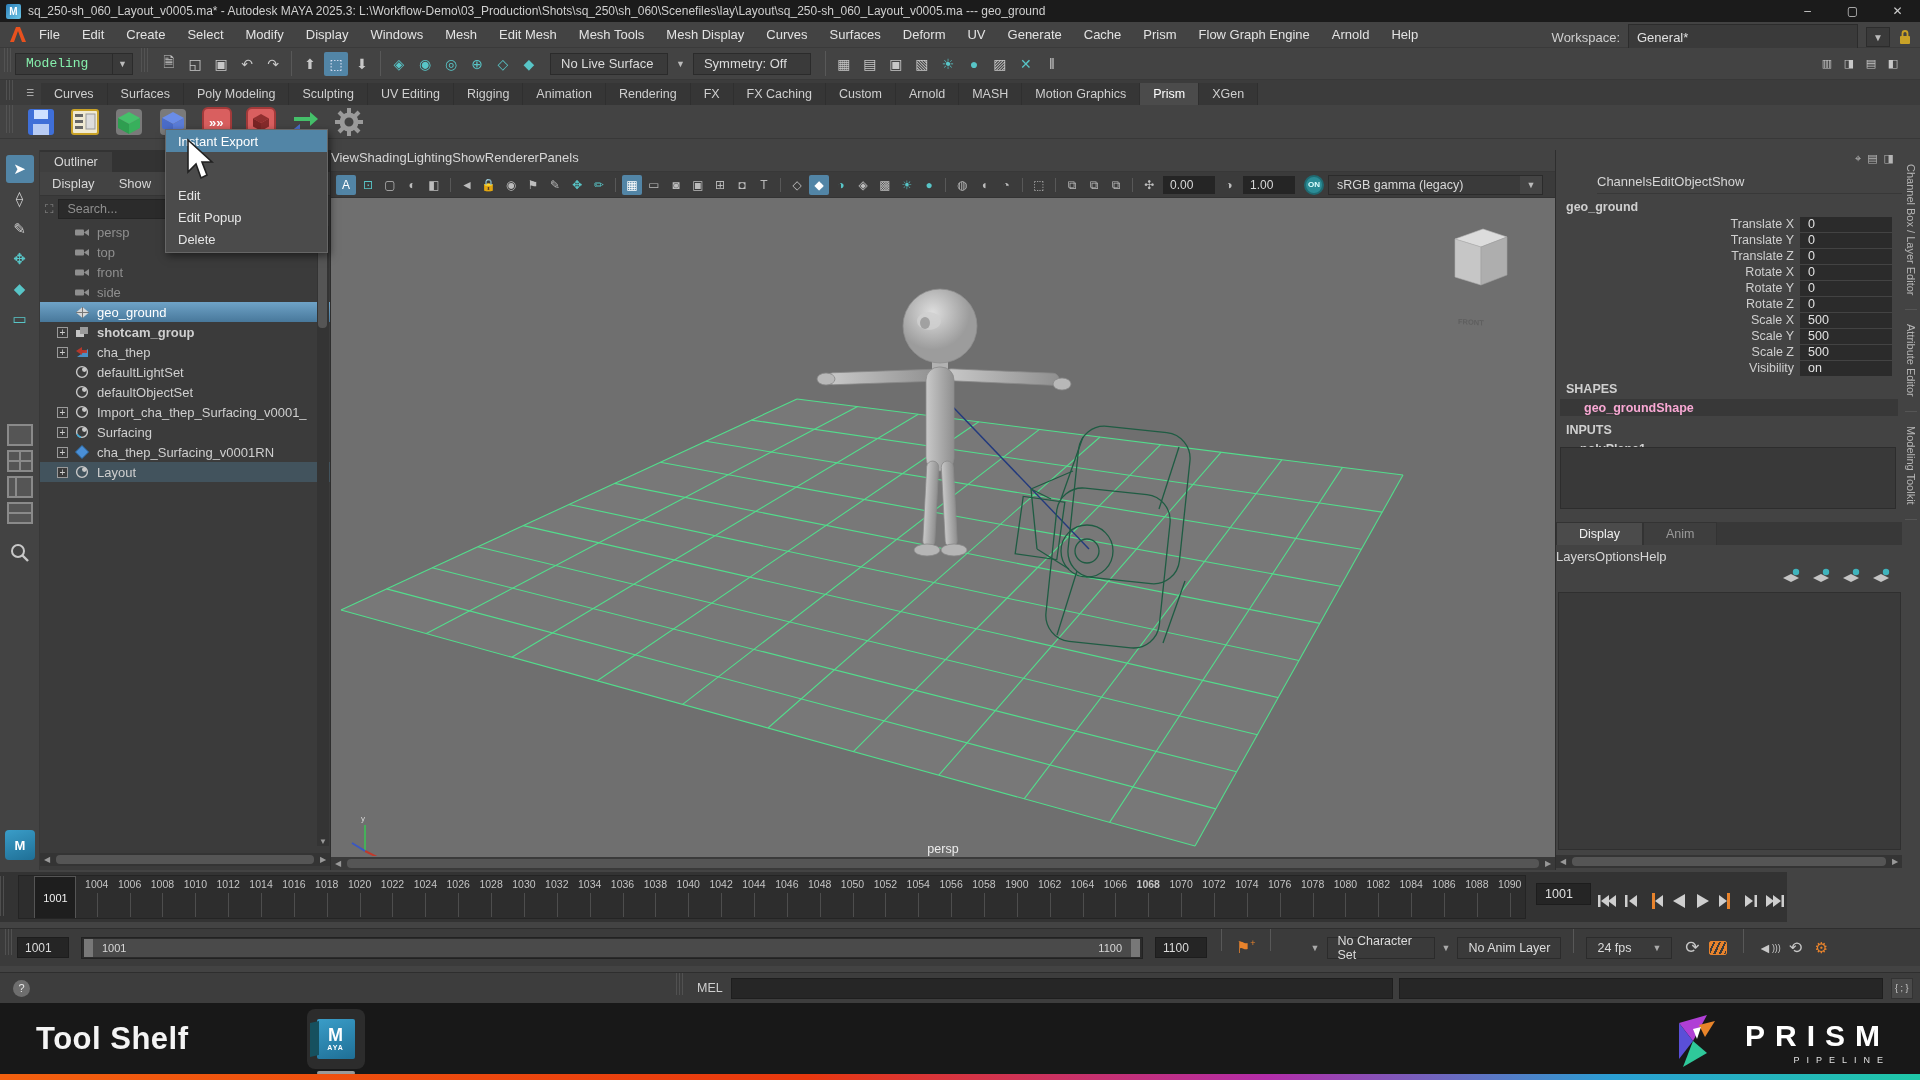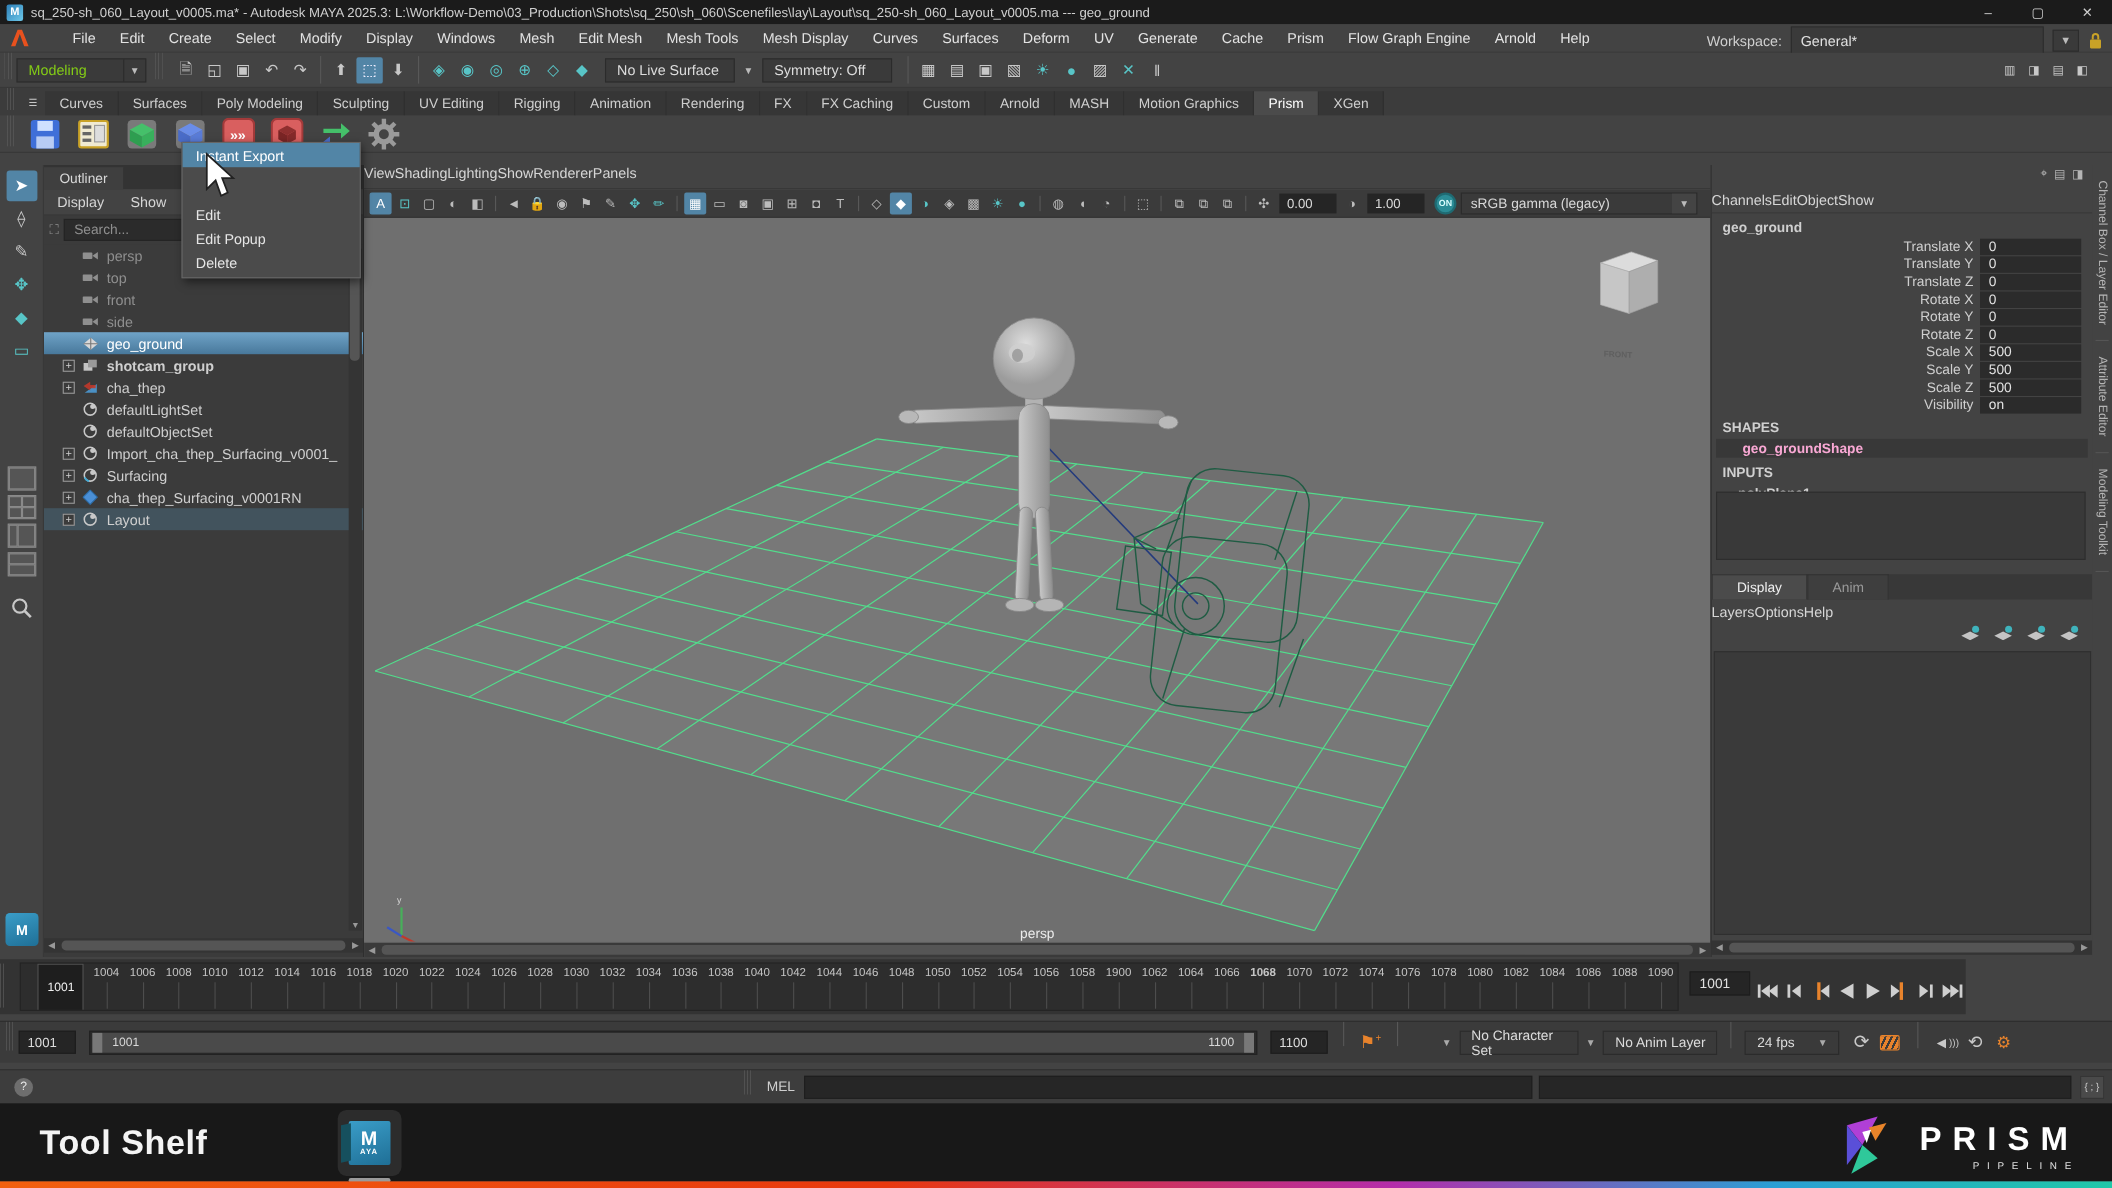--- a/index.html
+++ b/index.html
@@ -14,32 +14,32 @@
 
   
   #titlebar { left:0; top:0; width:1920px; height:22px; background:#1b1b1b; display:flex; align-items:center; }
   #titlebar .maya-badge { width:15px; height:15px; margin:0 7px 0 6px; background:linear-gradient(135deg,#2d7fb8,#6cc7e8); border-radius:2px;
       color:#fff; font-size:10px; font-weight:bold; display:flex; align-items:center; justify-content:center; }
   #titlebar .title { color:#cfcfcf; font-size:12px; white-space:nowrap; }
   .wbtn { width:45px; height:22px; display:flex; align-items:center; justify-content:center; color:#cfcfcf; font-size:12px; }
   #win-controls { position:absolute; right:0; top:0; display:flex; }
 
   
-  #menubar { left:0; top:22px; width:1920px; height:26px; background:#434343; border-bottom:1px solid #3a3a3a; display:flex; align-items:center;gap:27px; }
+  #menubar { left:0; top:22px; width:1920px; height:26px; background:#434343; border-bottom:1px solid #3a3a3a; display:flex; align-items:center; }
   .menu-item { padding:0 11px; height:26px; display:flex; align-items:center; color:#e3e3e3; font-size:13px; }
   #maya-mark { width:20px; height:18px; margin-left:8px; }
   #workspace { position:absolute; right:8px; top:24px; display:flex; align-items:center; gap:8px; }
   #workspace .lbl { color:#cfcfcf; }
   #workspace .val { width:230px; height:20px; background:#3a3a3a; border:1px solid #2c2c2c; display:flex; align-items:center; padding:12px 8px; color:#e0e0e0; }
   #workspace .dd { width:24px; height:20px; background:#3a3a3a; border:1px solid #2c2c2c; display:flex; align-items:center; justify-content:center; color:#bbb; font-size:10px; }
 
   
   #statusline { left:0; top:48px; width:1920px; height:32px; background:#434343; border-bottom:1px solid #383838; display:flex; align-items:center; }
   .sl-drop { height:22px; background:#3a3a3a; border:1px solid #2b2b2b; display:flex; align-items:center; }
-  .sl-drop .txt { padding:0 10px; color:#84cc16; }
+  .sl-drop .txt { padding:0 10px; color:#86efac;font-family:Liberation Mono, monospace; }
   .sl-drop .arr { width:20px; height:100%; border-left:1px solid #2b2b2b; display:flex; align-items:center; justify-content:center; font-size:9px; color:#bbb; }
   .ic { width:24px; height:24px; margin:0 1px; display:flex; align-items:center; justify-content:center; font-size:14px; color:#c8c8c8; border-radius:2px; }
   .ic.accent { color:#58c5c7; }
   .ic.active { background:#5285a6; color:#eef; }
   .ic.small { width:20px; font-size:11px; }
   .sl-field { height:22px; background:#3a3a3a; border:1px solid #2b2b2b; display:flex; align-items:center; padding:0 10px; color:#dcdcdc; }
 
   
   #shelf-tabs { left:0; top:80px; width:1920px; height:25px; background:#3c3c3c; display:flex; align-items:flex-end; }
   .shelf-tab { padding:4px 13px; font-size:12.5px; color:#cfcfcf; background:#363636; border-right:1px solid #2f2f2f; }
@@ -94,21 +94,21 @@
   #vp-colorspace { width:215px; height:20px; background:#3a3a3a; border:1px solid #2b2b2b; display:flex; align-items:center; justify-content:space-between; padding-left:8px; color:#d8d8d8; font-size:12.5px; margin-left:4px; }
   #vp-colorspace .arr { width:22px; height:18px; display:flex; align-items:center; justify-content:center; font-size:9px; color:#bbb; background:#444; }
   .on-badge { width:20px; height:20px; border-radius:50%; background:#2b8c96; color:#dff; font-size:8px; font-weight:bold; display:flex; align-items:center; justify-content:center; margin-left:6px; border:2px solid #1f6a72; }
   #scene { position:absolute; left:0; top:49px; width:1224px; height:657px; }
   #persp-label { position:absolute; left:0; bottom:14px; width:100%; text-align:center; color:#ececec; font-size:12.5px; }
   #vp-scroll { position:absolute; left:0; bottom:0; width:100%; height:13px; background:#3a3a3a; display:flex; align-items:center; }
 
   
   #rightpanel { left:1555px; top:150px; width:347px; height:720px; background:#434343; border-left:1px solid #2e2e2e; }
   #cb-topicons { height:20px; display:flex; justify-content:flex-end; gap:6px; padding:2px 8px; color:#b5b5b5; font-size:11px; }
-  #cb-menus { height:24px; display:flex; align-items:center; border-bottom:1px solid #383838; }
+  #cb-menus { height:24px; display:flex; align-items:center; border-bottom:1px solid #383838;margin-left:41px; }
   #cb-node { padding:6px 10px 2px; color:#cfcfcf; font-weight:bold; font-size:12.5px; }
   .attr-row { height:16px; display:flex; align-items:center; justify-content:flex-end; padding-right:10px; }
   .attr-row .lbl { color:#cfcfcf; font-size:12.5px; margin-right:6px; }
   .attr-row .val { width:92px; height:15px; background:#2b2b2b; color:#e2e2e2; font-size:12.5px; padding:0 8px; display:flex; align-items:center; }
   .cb-header { padding:6px 10px 2px; color:#d0d0d0; font-weight:bold; font-size:12.5px; }
   .cb-shape { height:17px; background:#383838; color:#f9a8d4; font-weight:bold; font-size:12.5px; display:flex; align-items:center; padding-left:24px; margin:1px 4px; }
   .cb-input { color:#d0d0d0; font-weight:bold; font-size:12.5px; padding:3px 0 0 24px; }
   #cb-well { position:absolute; left:4px; top:297px; width:336px; height:62px; background:#393939; border:1px solid #2d2d2d; }
   #layer-tabs { position:absolute; left:0; top:372px; width:100%; height:23px; background:#383838; display:flex; align-items:flex-end; }
   #layer-tabs .ltab { padding:4px 22px; font-size:12.5px; color:#9a9a9a; background:#3e3e3e; border:1px solid #333; border-bottom:none; }

